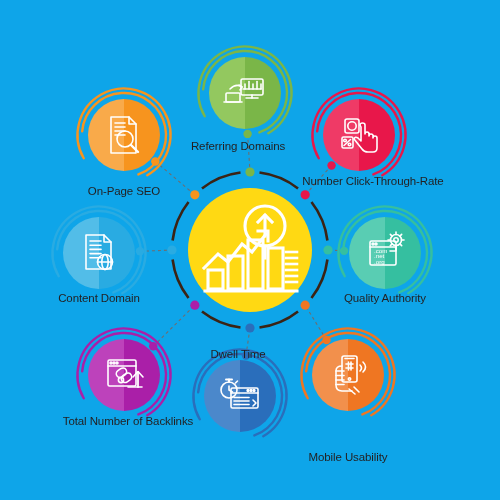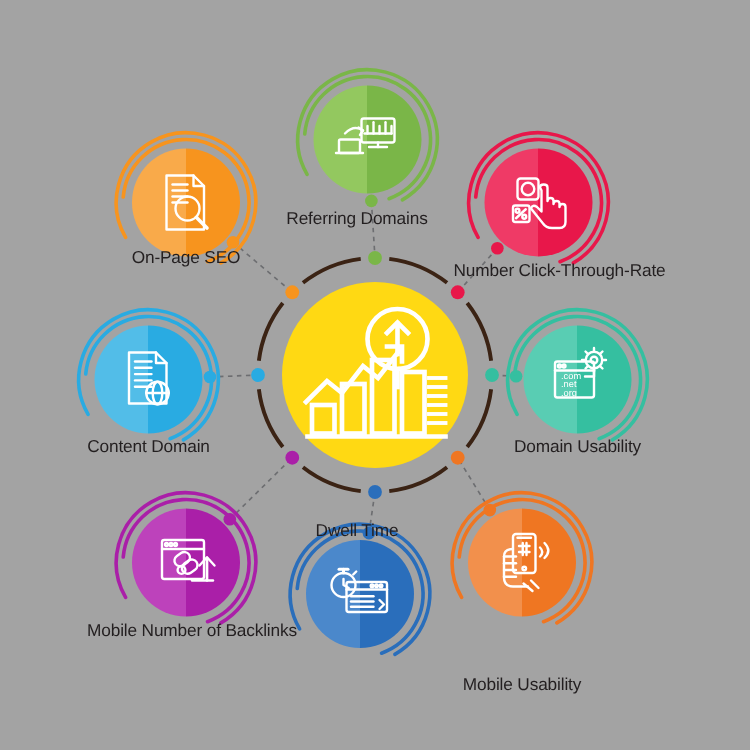--- a/index.html
+++ b/index.html
@@ -10,21 +10,21 @@
   body {
     width: 500px;
     height: 500px;
     overflow: hidden;
     font-family: "Liberation Sans", sans-serif;
   }
   #infographic {
     position: relative;
     width: 500px;
     height: 500px;
-    background: #a3a3a3;
+    background: #0ea5e9;
   }
   #svg-layer {
     position: absolute;
     left: 0;
     top: 0;
     width: 500px;
     height: 500px;
   }
   .node-label {
     position: absolute;
@@ -332,22 +332,22 @@
           <path d="M 15 -13 q 5 5 0 10"></path>
           <line x1="1" y1="14" x2="7" y2="19"></line>
           <line x1="6" y1="12" x2="11" y2="17"></line>
         </g>
       </g>
 
   </svg>
 
   <div id="labels">
       <div class="node-label" style="left: 238px; top: 140px;">Referring Domains</div>
-      <div class="node-label" style="left: 124px; top: 166px;">On-Page SEO</div>
+      <div class="node-label" style="left: 124px; top: 185px;">On-Page SEO</div>
       <div class="node-label" style="left: 373px; top: 175px;">Number Click-Through-Rate</div>
       <div class="node-label" style="left: 99px; top: 292px;">Content Domain</div>
-      <div class="node-label" style="left: 385px; top: 292px;">Domain Usability</div>
-      <div class="node-label" style="left: 128px; top: 415px;">Mobile Number of Backlinks</div>
+      <div class="node-label" style="left: 385px; top: 292px;">Quality Authority</div>
+      <div class="node-label" style="left: 128px; top: 415px;">Total Number of Backlinks</div>
       <div class="node-label" style="left: 238px; top: 348px;">Dwell Time</div>
       <div class="node-label" style="left: 348px; top: 415px; margin-top: 36px;">Mobile Usability</div>
     </div>
 
 </div>
 
 </body></html>

